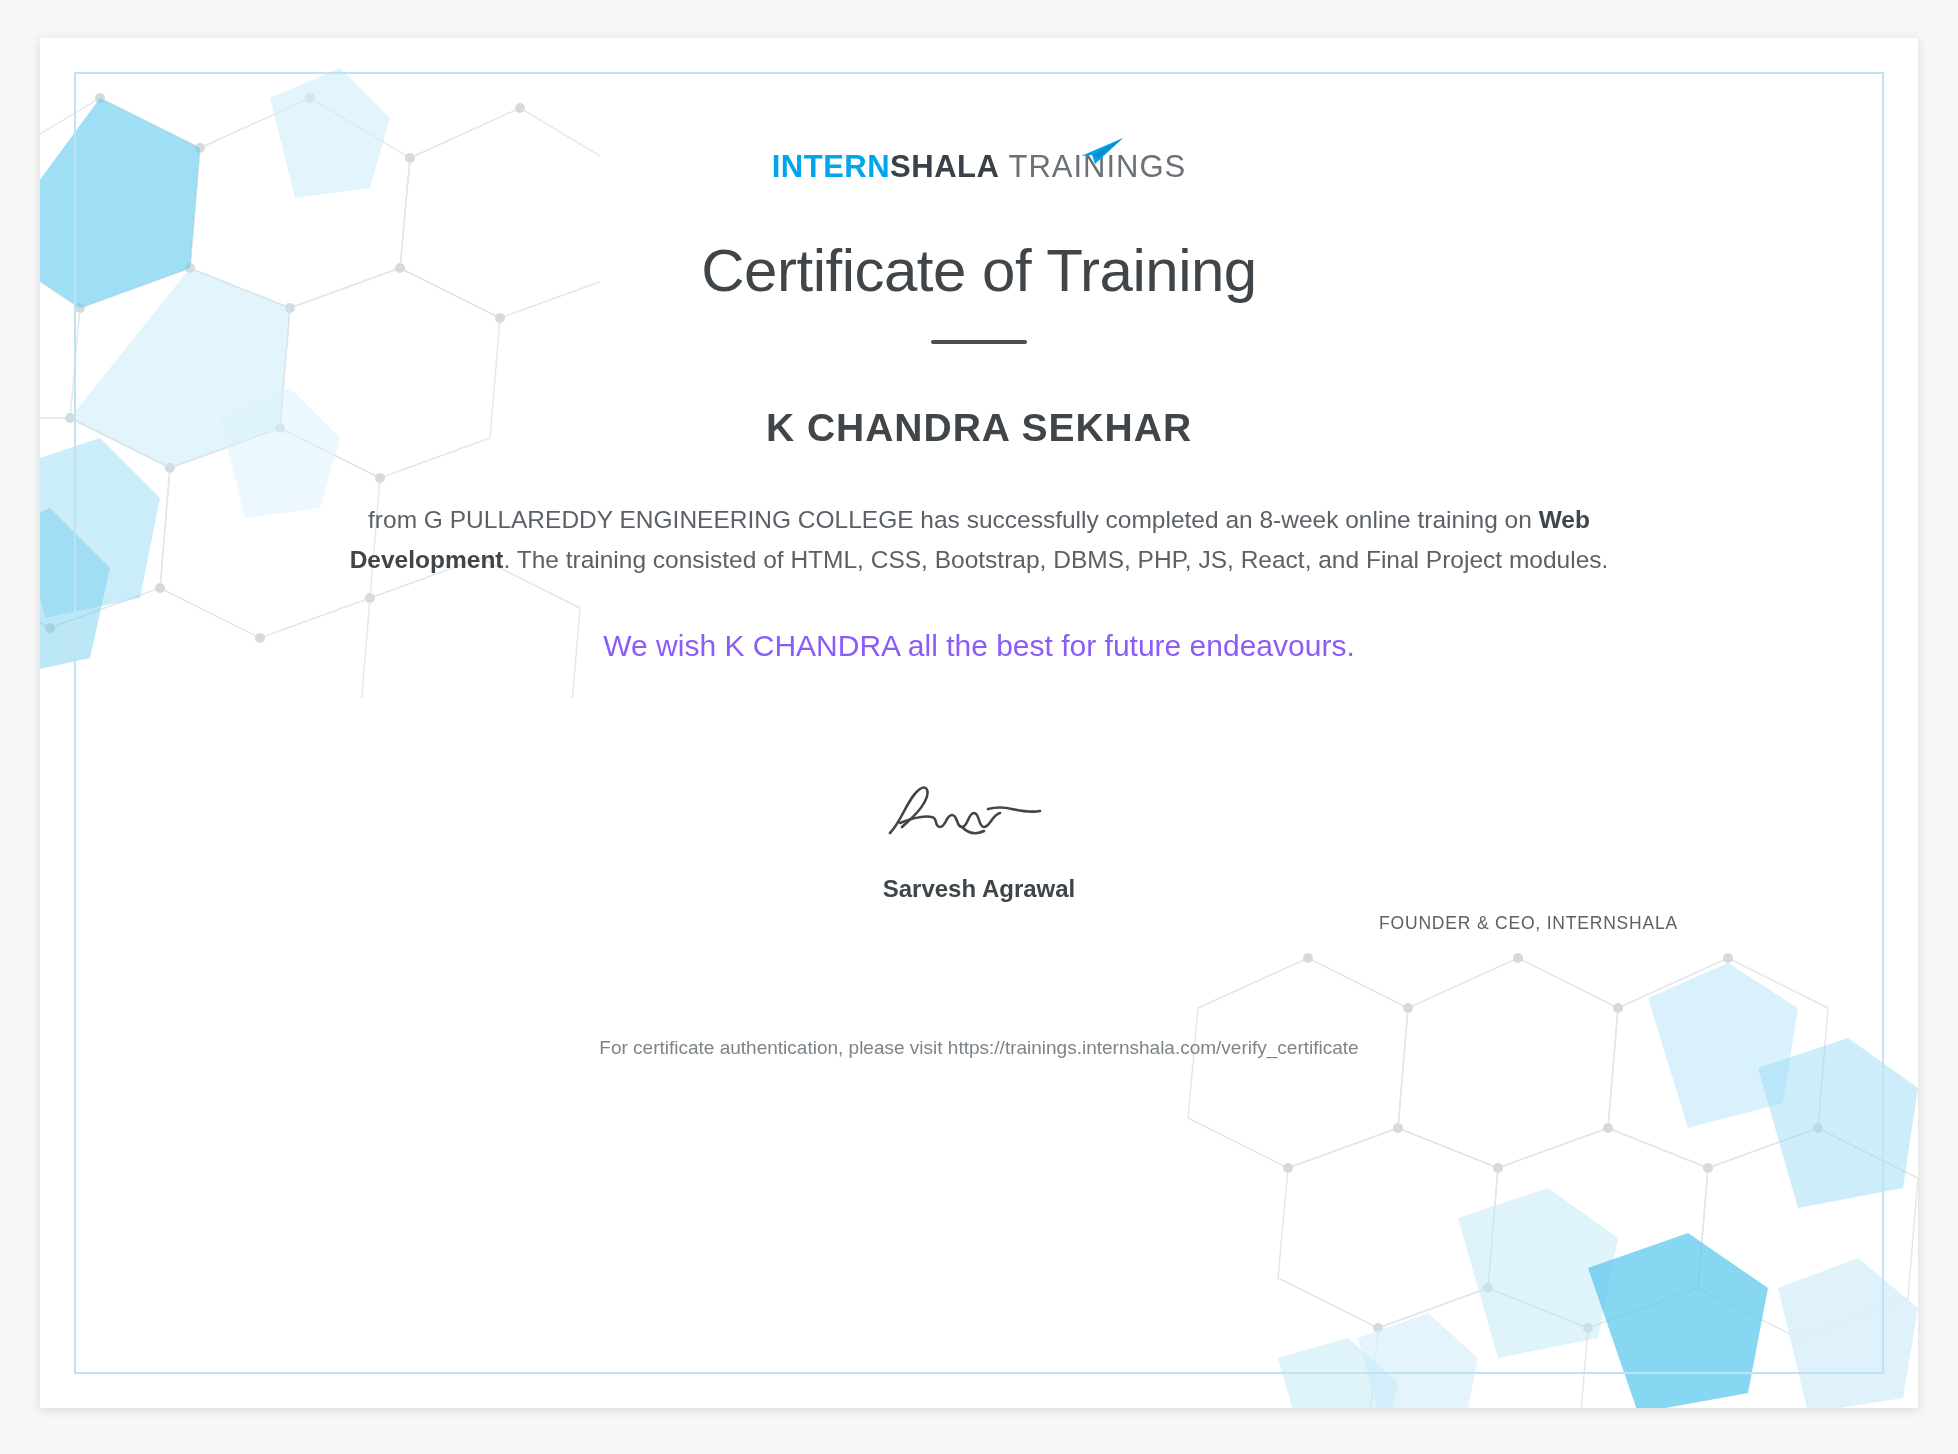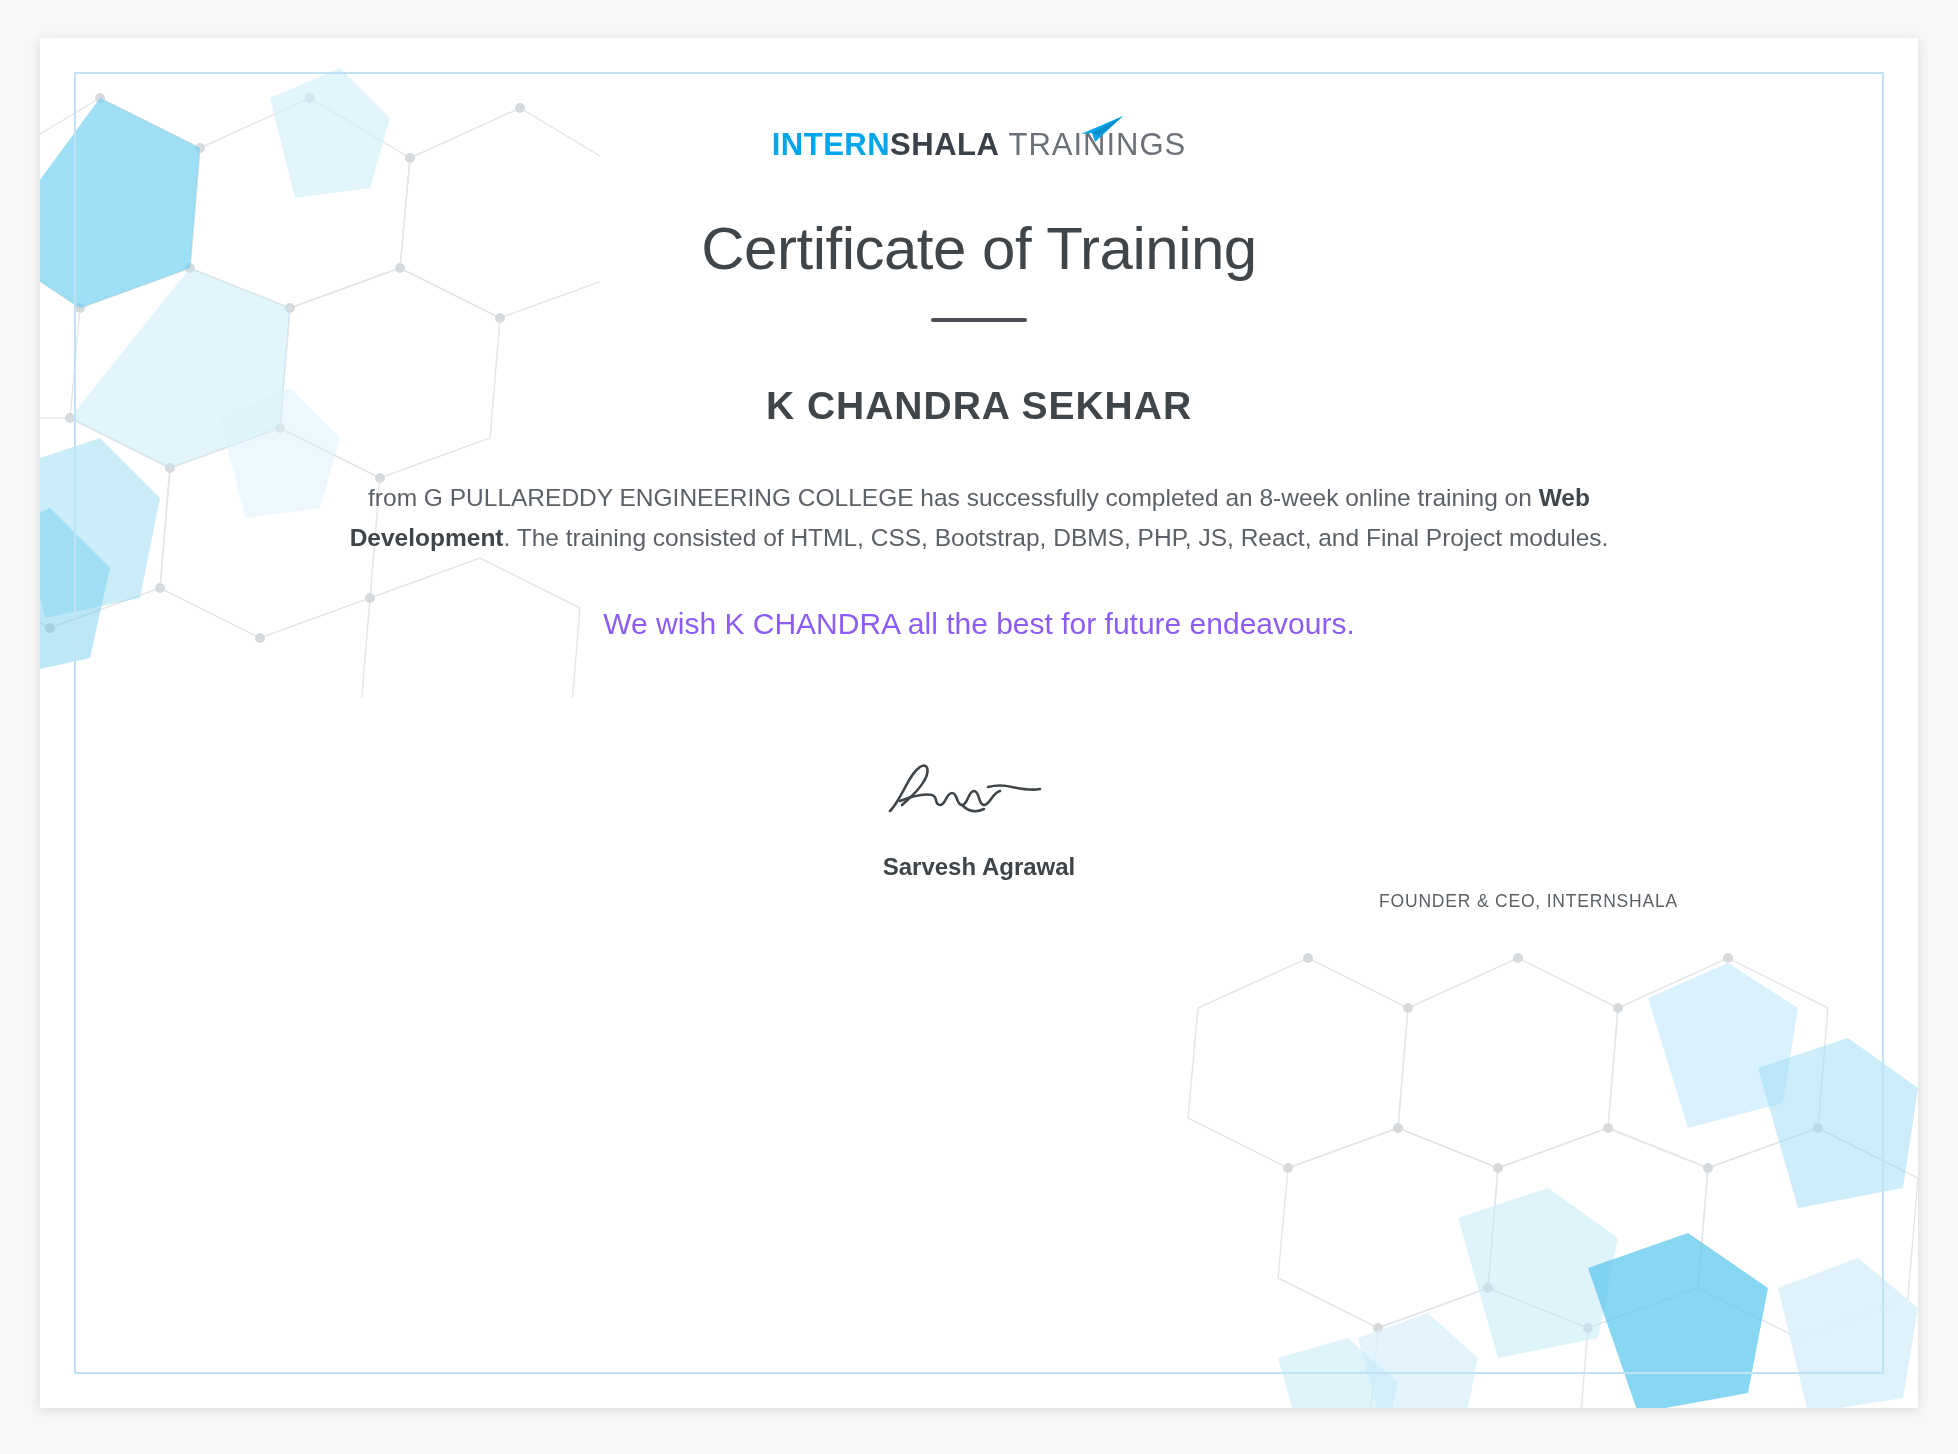--- a/index.html
+++ b/index.html
@@ -42,21 +42,21 @@
   }
   .deco.tl { left: 0; top: 0; width: 560px; height: 660px; }
   .deco.br { right: 0; bottom: 0; width: 760px; height: 520px; }
 
   .content {
     position: relative;
     z-index: 4;
     width: 100%;
     height: 100%;
     box-sizing: border-box;
-    padding: 82px 240px 0 240px;
+    padding: 104px 240px 0 240px;
     text-align: center;
   }
 
   .logo-row {
     display: flex;
     align-items: center;
     justify-content: center;
     gap: 10px;
     height: 50px;
     margin-bottom: 46px;
@@ -262,17 +262,18 @@
             <path d="M16 42 C26 38 38 34 48 36 C54 37 50 46 56 46 C62 46 62 34 68 34 C74 34 72 46 78 46 C84 46 84 32 90 32 C96 32 94 46 100 46 C106 46 108 34 116 32"></path>
             <path d="M104 28 C112 26 120 26 128 28 C138 30 146 32 156 30"></path>
             <path d="M78 46 C84 52 92 54 100 50"></path>
           </g>
         </svg>
         <div class="sig-name">Sarvesh Agrawal</div>
         <div class="sig-role">FOUNDER &amp; CEO, INTERNSHALA</div>
       </div>
 
       <div class="footer">
+        <div>For certificate authentication, please visit https://trainings.internshala.com/verify_certificate</div>
       </div>
 
     </div>
   </div>
 </div>
 
 </body></html>

